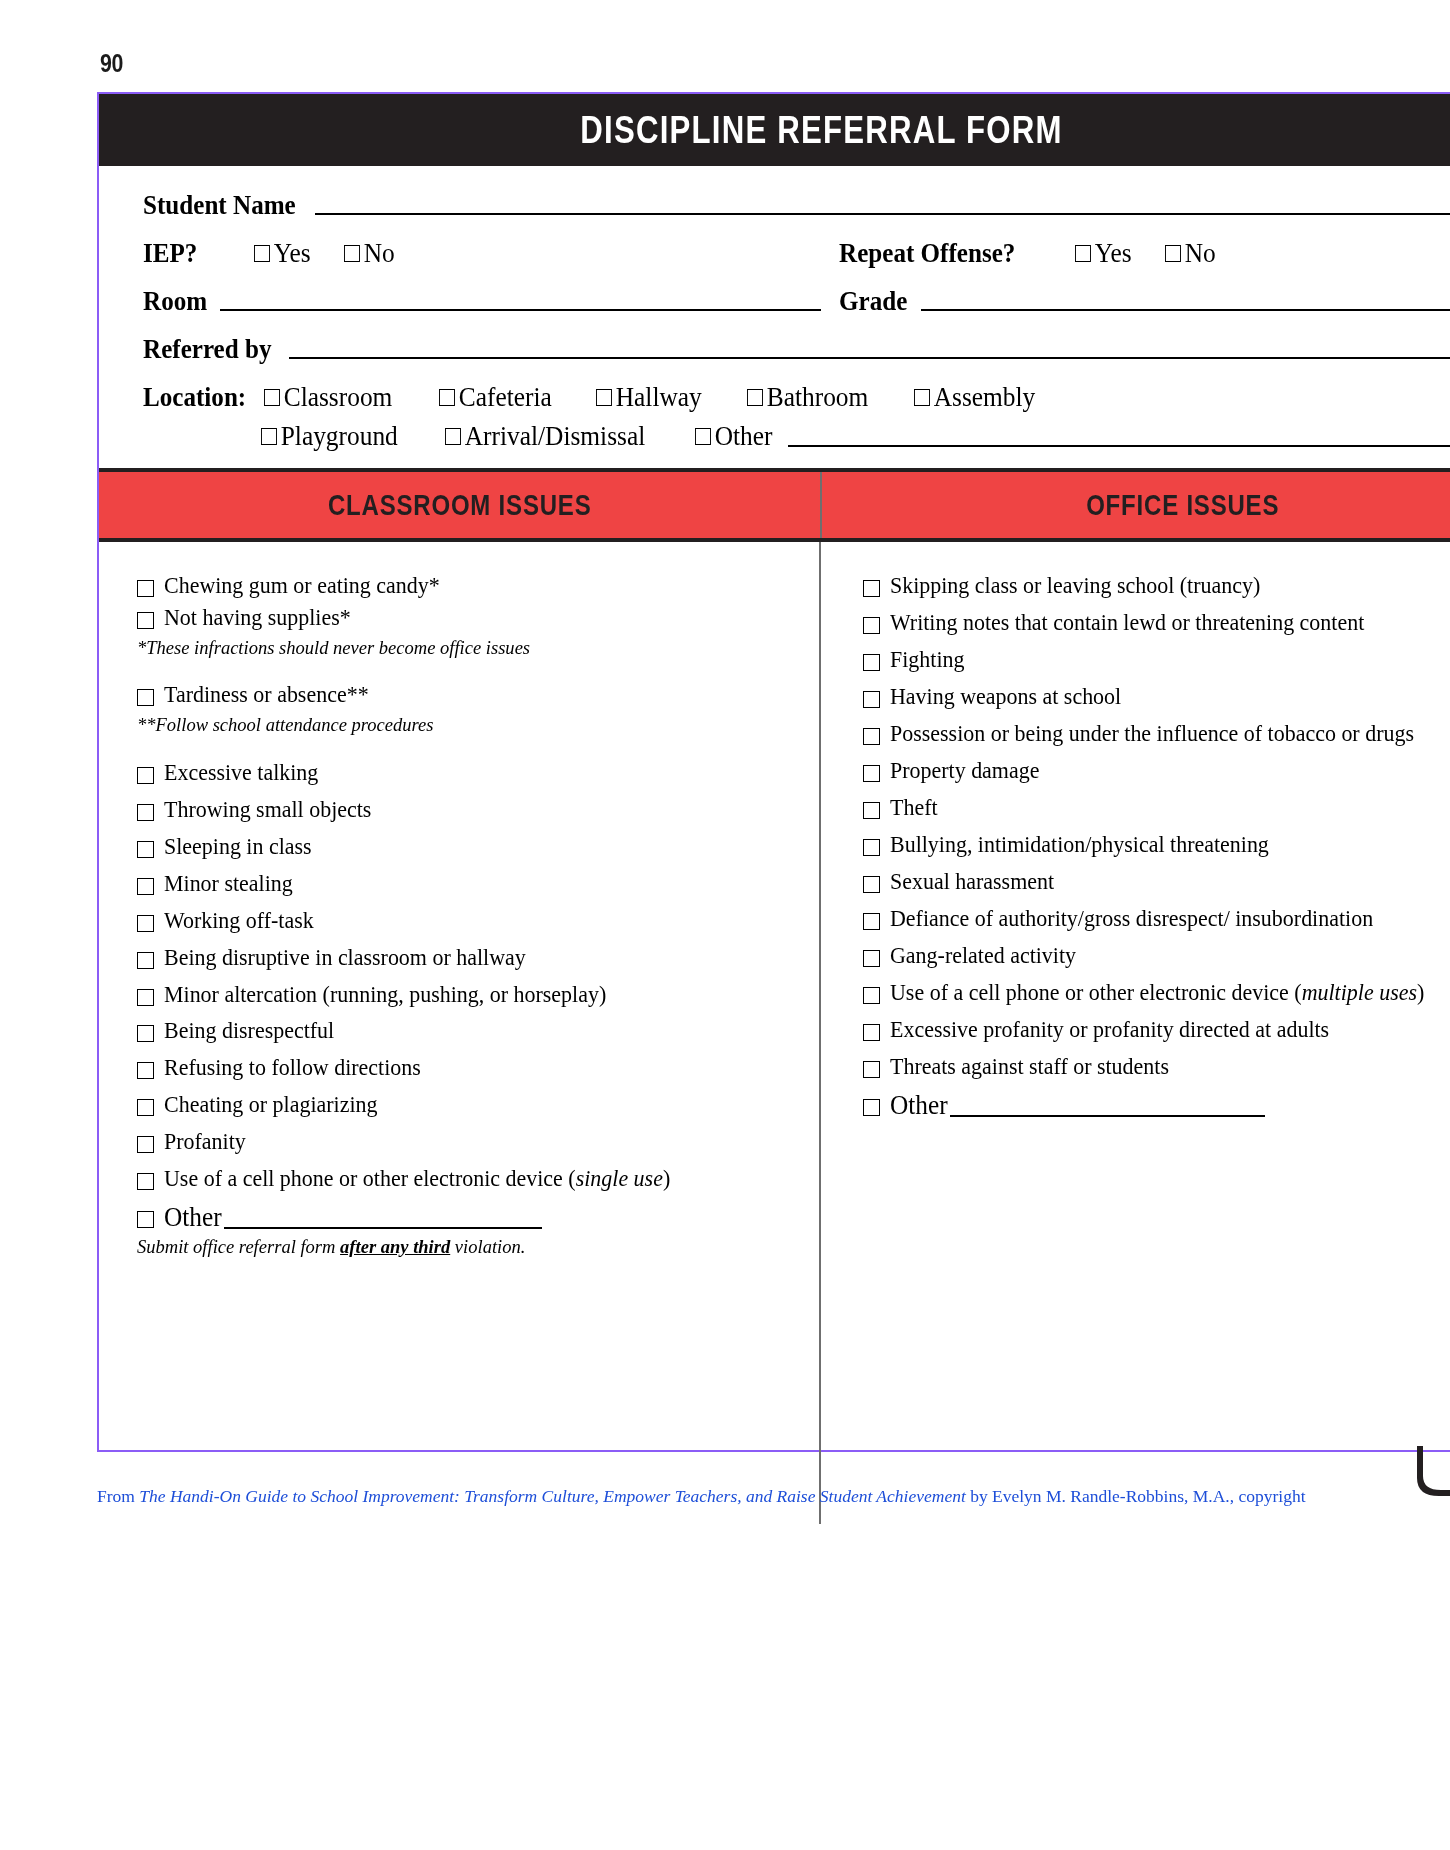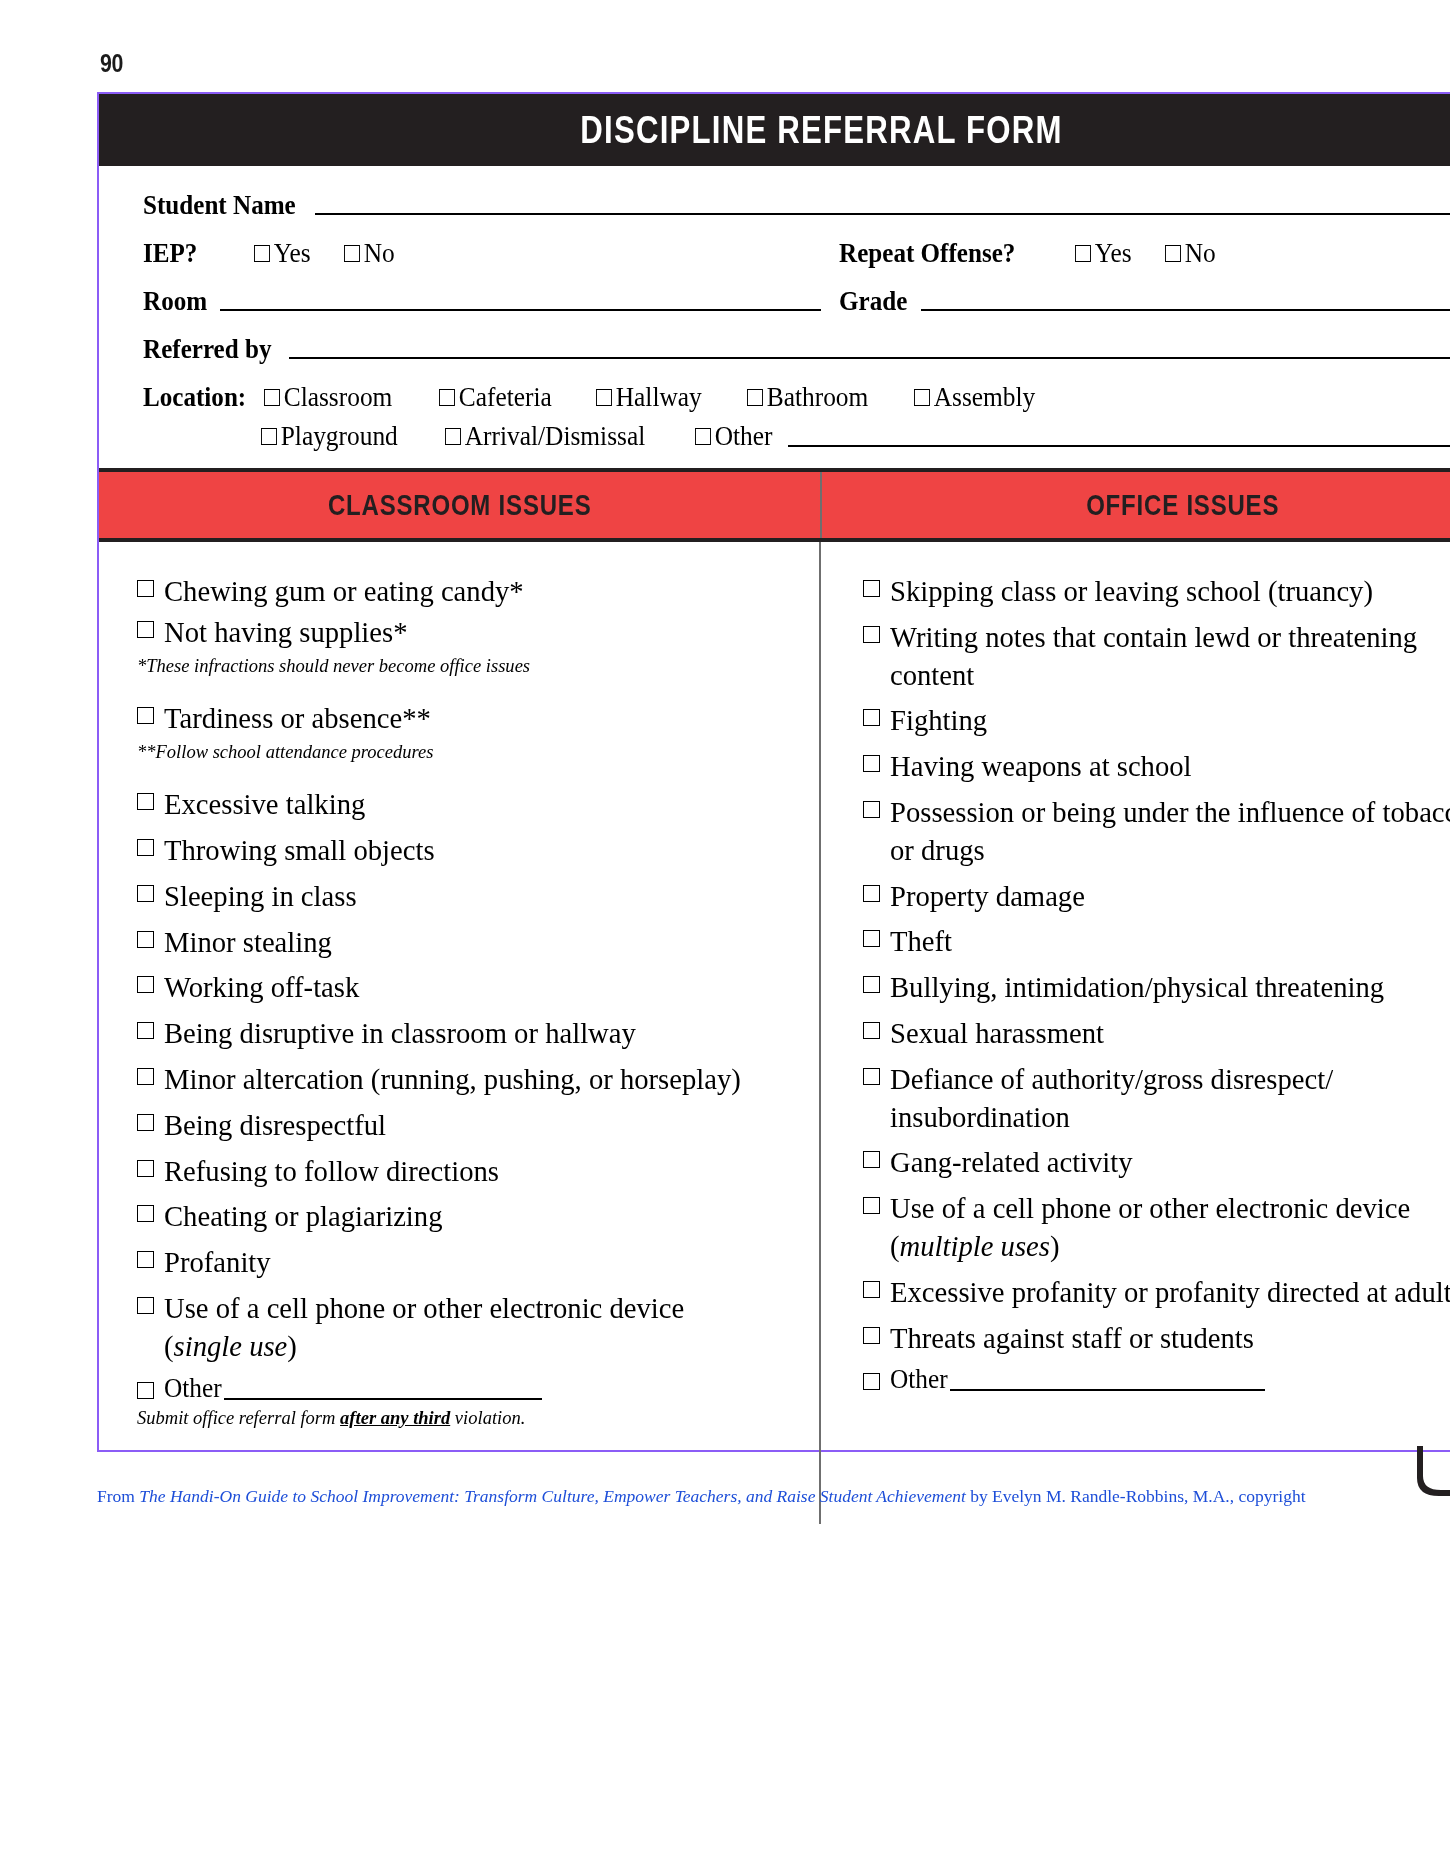--- a/index.html
+++ b/index.html
@@ -196,21 +196,21 @@
   .col {
     box-sizing: border-box;
     padding: 30px 26px 0 38px;
   }
   .col.left  { width: 50%; border-right: 2px solid #6f6f6f; }
   .col.right { width: 50%; padding-left: 42px; }
 
   .item {
     display: flex;
     align-items: flex-start;
-    font-size: 30px;
+    font-size: 23px;
     line-height: 1.26;
     margin-bottom: 8px;
   }
   .item .cbox {
     width: 17px;
     height: 17px;
     margin-top: 8px;
     margin-right: 10px;
   }
   .item .itext {

